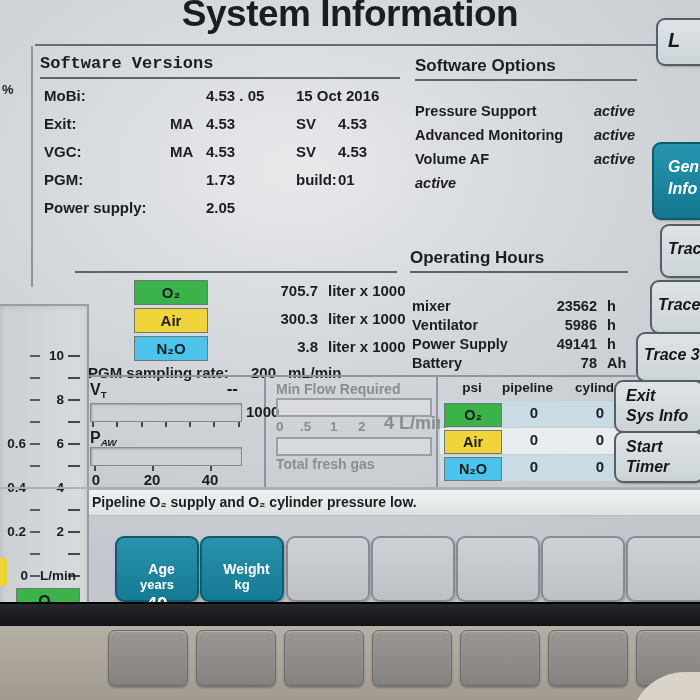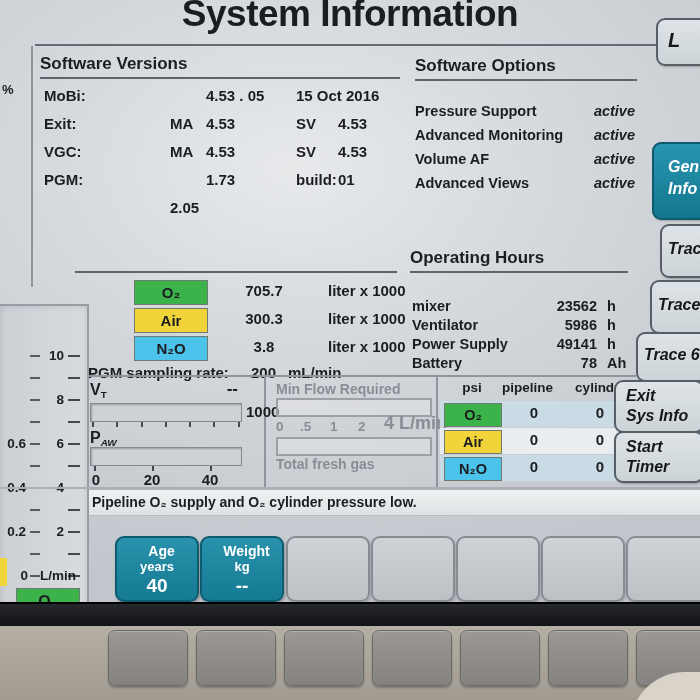--- a/index.html
+++ b/index.html
@@ -23,21 +23,21 @@
   .sot{position:absolute;left:415px;top:104px;width:220px;display:grid;grid-template-columns:1fr auto;row-gap:9px;font-size:14.5px;font-weight:bold;line-height:15px;}
   .sot .st{font-style:italic;}
 
   
   .gc-row{position:absolute;left:80px;width:340px;height:28px;}
   .badge{text-align:center;font-weight:bold;border:1px solid #6f7a70;}
   .bg-green{background:#3cb24a;}
   .bg-yellow{background:#f0d439;}
   .bg-cyan{background:#4cc3ea;}
   .gc-badge{position:absolute;left:54px;top:0;width:72px;height:23px;line-height:23px;font-size:15px;}
-  .gc-val{position:absolute;left:130px;top:2px;width:108px;text-align:center;font-size:15px;font-weight:bold;}
+  .gc-val{position:absolute;left:130px;top:2px;width:108px;text-align:right;font-size:15px;font-weight:bold;}
   .gc-unit{position:absolute;left:248px;top:2px;font-size:15px;font-weight:bold;}
 
   
   .oh-row{position:absolute;left:412px;width:225px;height:19px;font-size:14.5px;font-weight:bold;}
   .oh-n{position:absolute;left:0;top:0;}
   .oh-v{position:absolute;left:110px;top:0;width:75px;text-align:right;}
   .oh-u{position:absolute;left:195px;top:0;}
 
   
   .bargauge{position:absolute;background:#ced2d6;border:1px solid #858b91;box-shadow:inset 1px 1px 2px rgba(0,0,0,.25);}
@@ -52,21 +52,21 @@
   .tab{position:absolute;border:2px solid #565f66;border-radius:9px;background:linear-gradient(180deg,#dde3e6,#cdd4d8);
     font-style:italic;font-weight:bold;font-size:16px;color:#14161a;box-shadow:1px 1px 2px rgba(0,0,0,.25);}
   .tab-sel{background:linear-gradient(180deg,#2795b0,#14778f);border-color:#0e5a6e;color:#fff;}
   .tab .l1{position:absolute;left:10px;top:5px;white-space:nowrap;}
   .tab .l2{position:absolute;left:10px;top:25px;white-space:nowrap;}
 
   
   .softbtn{position:absolute;top:536px;width:80px;height:62px;border-radius:9px;}
   .btn-teal{background:linear-gradient(180deg,#2a92ac,#157a93);border:2px solid #0d5c70;color:#fff;text-align:center;box-shadow:1px 2px 3px rgba(0,0,0,.3);}
   .btn-gray{background:linear-gradient(180deg,#ced1d5,#bdc1c6);border:2px solid #868c92;box-shadow:1px 2px 3px rgba(0,0,0,.2);}
-  .btn-teal .t1{font-size:14px;font-weight:bold;margin-top:5px;padding-left:9px;}
+  .btn-teal .t1{font-size:14px;font-weight:bold;margin-top:23px;padding-left:9px;}
   .btn-teal .t2{font-size:13px;font-weight:bold;}
   .btn-teal .t3{font-size:19px;font-weight:bold;margin-top:1px;}
 
   
   .flow{position:absolute;left:0;top:304px;width:87px;height:315px;border:2px solid #979da4;border-left:none;
     background:linear-gradient(90deg,#ccd0d5,#d8dbde);box-shadow:inset 0 0 6px rgba(0,0,0,.12);}
   .fm-lab{position:absolute;text-align:right;font-size:13.5px;font-weight:bold;}
   .ticks-v{position:absolute;background:repeating-linear-gradient(180deg,#43484e 0 2px,transparent 2px 22px);}
   .alertbar{position:absolute;left:78px;top:489px;width:622px;height:25px;background:linear-gradient(180deg,#eff1f2,#dfe2e4);border-top:1px solid #aeb2b5;border-bottom:1px solid #b8bcbf;}
   .sub{font-size:0.62em;vertical-align:-0.28em;}
@@ -80,21 +80,21 @@
 <body>
 
 <div class="stage">
   <div class="screen">
 
     <div class="title">System Information</div>
     <div class="hline" style="left:35px;top:44px;width:625px;"></div>
     <div class="vline" style="left:31px;top:46px;height:241px;"></div>
     <div class="abs b" style="left:2px;top:82px;font-size:13px;">%</div>
 
-    <div class="heading" style="left:40px;top:54px;">Software Versions</div>
+    <div class="heading" style="left:40px;top:54px;font-family:Liberation Mono, monospace;">Software Versions</div>
     <div class="underline" style="left:40px;top:77px;width:360px;"></div>
     <div class="svt">
       <span>MoBi:</span>
         <span class="c1"></span>
         <span class="c2">4.53 . 05</span>
         <span class="c3">15  Oct  2016</span>
         <span class="c4"></span>
       <span>Exit:</span>
         <span class="c1">MA</span>
         <span class="c2">4.53</span>
@@ -103,36 +103,36 @@
       <span>VGC:</span>
         <span class="c1">MA</span>
         <span class="c2">4.53</span>
         <span class="c3">SV</span>
         <span class="c4">4.53</span>
       <span>PGM:</span>
         <span class="c1"></span>
         <span class="c2">1.73</span>
         <span class="c3">build:</span>
         <span class="c4">01</span>
+      <span>Power supply:</span>
         <span class="c1"></span>
         <span class="c2">2.05</span>
         <span class="c3"></span>
         <span class="c4"></span>
     </div>
 
     <div class="heading" style="left:415px;top:56px;">Software Options</div>
     <div class="underline" style="left:415px;top:79px;width:222px;"></div>
     <div class="sot">
       <span>Pressure Support</span>
         <span class="st">active</span>
       <span>Advanced Monitoring</span>
         <span class="st">active</span>
       <span>Volume AF</span>
         <span class="st">active</span>
-      <span>Advanced Views</span>
         <span class="st">active</span>
     </div>
 
     <div class="underline" style="left:75px;top:271px;width:322px;"></div>
     <div class="gc-row" style="top:280px;">
       <span class="gc-badge badge bg-green">O₂</span>
       <span class="gc-val">705.7</span>
       <span class="gc-unit">liter x 1000</span>
     </div>
     <div class="gc-row" style="top:308px;">
@@ -250,21 +250,21 @@
       <span class="l1" style="left:14px;top:14px;">Gen</span>
       <span class="l2" style="left:14px;top:36px;">Info</span>
     </div>
     <div class="tab" style="left:660px;top:224px;width:62px;height:50px;">
       <span class="l1" style="left:6px;top:14px;">Trace</span>
     </div>
     <div class="tab" style="left:650px;top:280px;width:72px;height:50px;">
       <span class="l1" style="left:6px;top:14px;">Trace 2</span>
     </div>
     <div class="tab" style="left:636px;top:332px;width:86px;height:46px;">
-      <span class="l1" style="left:6px;top:12px;">Trace 6</span>
+      <span class="l1" style="left:6px;top:12px;">Trace 3</span>
     </div>
     <div class="tab" style="left:614px;top:380px;width:86px;height:49px;">
       <span class="l1">Exit</span>
       <span class="l2">Sys Info</span>
     </div>
     <div class="tab" style="left:614px;top:431px;width:86px;height:48px;">
       <span class="l1">Start</span>
       <span class="l2">Timer</span>
     </div>
 

